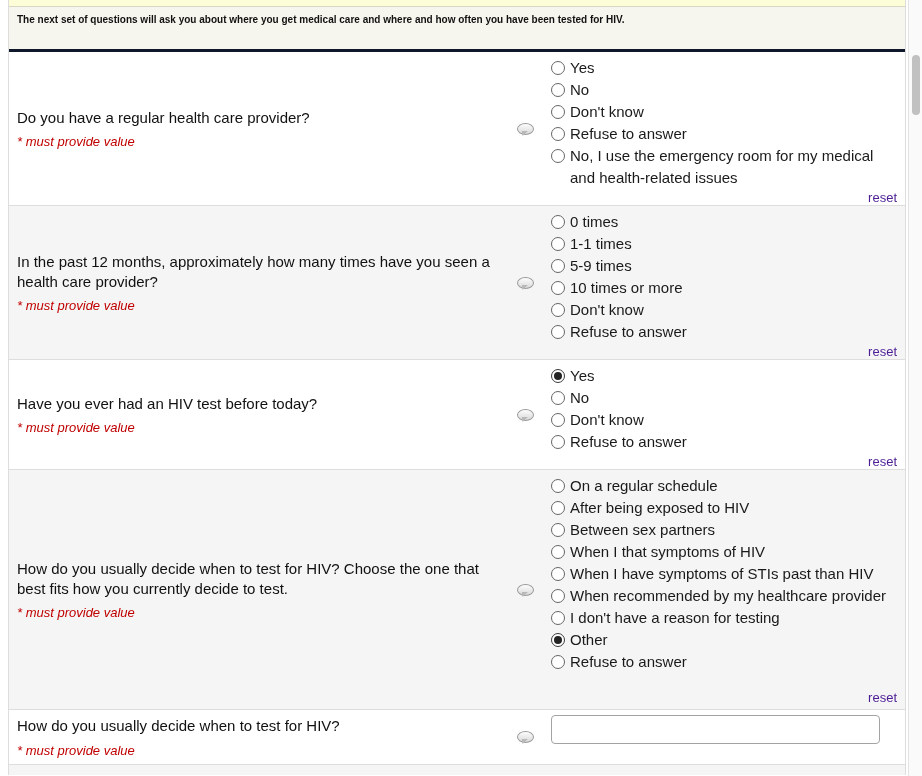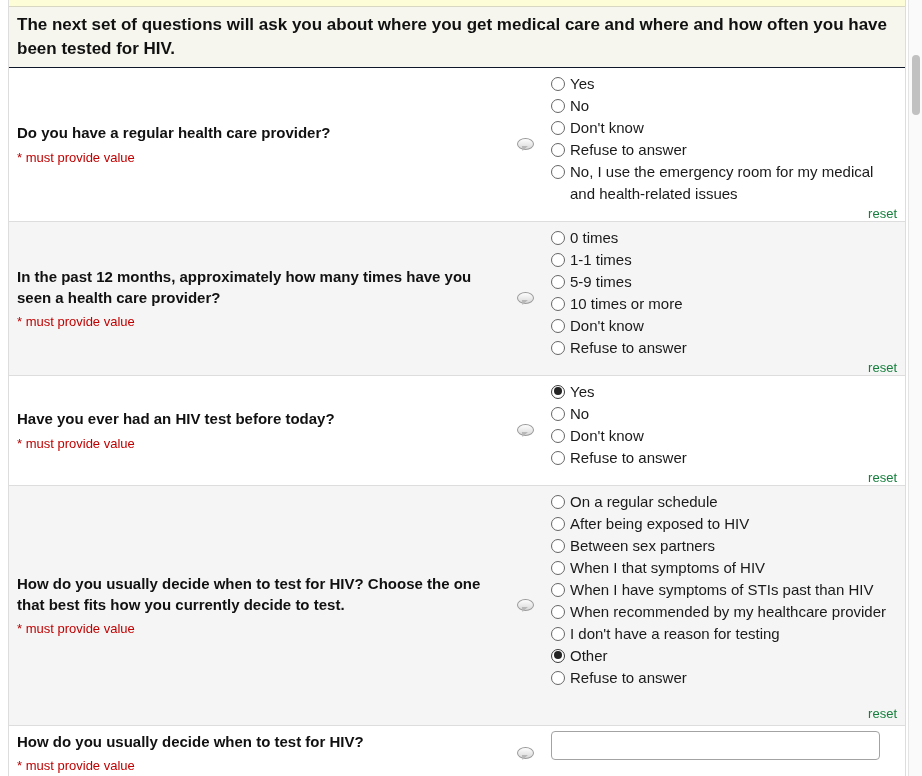--- a/index.html
+++ b/index.html
@@ -22,24 +22,24 @@
 
   .section-strip {
     height: 7px;
     background: #fdfdd8;
     border-bottom: 1px solid #d8d8c2;
   }
 
   .section-header {
     min-height: 45px;
     background: #f6f6ee;
-    border-bottom: 1px solid #0f172a;
+    border-bottom: 3px solid #0f172a;
     padding: 6px 12px 6px 8px;
     font-weight: bold;
-    font-size: 17px;
+    font-size: 10px;
     line-height: 1.4;
     color: #111;
   }
 
   .q-row {
     display: flex;
     border-bottom: 1px solid #dddddd;
     background: #ffffff;
     overflow: hidden;
   }
@@ -54,29 +54,30 @@
 
   .q-left {
     width: 492px;
     flex: none;
     padding: 6px 4px 6px 8px;
     display: flex;
     flex-direction: column;
     justify-content: center;
   }
   .q-text {
-    font-weight: bold;
+    font-weight: normal;
     font-size: 15px;
     line-height: 1.35;
     color: #111;
   }
   .q-required {
     margin-top: 6px;
     font-size: 13px;
     color: #c00000;
+    font-style: italic;
   }
 
   .q-bubble-cell {
     width: 48px;
     flex: none;
     display: flex;
     align-items: center;
     justify-content: center;
   }
   .bubble {
@@ -129,21 +130,21 @@
     width: 8px; height: 8px;
     border-radius: 50%;
     background: #232323;
   }
   .option-label { min-width: 0; }
 
   .reset-link {
     margin-top: auto;
     align-self: flex-end;
     font-size: 13px;
-    color: #15803d;
+    color: #4c1d95;
     cursor: pointer;
     padding: 1px 0 3px;
     text-align: center;
   }
 
   .text-entry-cell {
     flex: 1;
     display: flex;
     align-items: center;
     padding-right: 25px;

